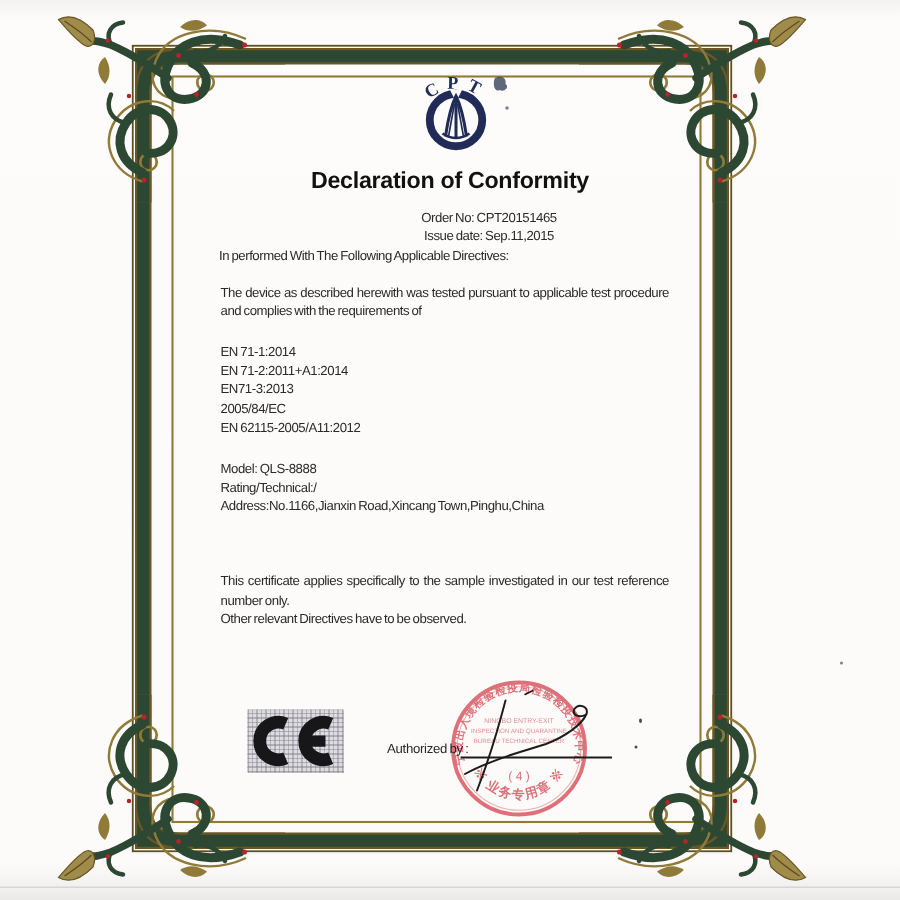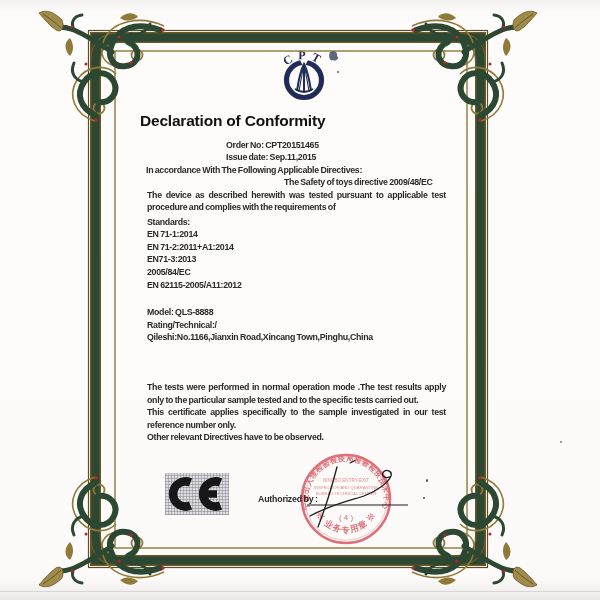--- a/index.html
+++ b/index.html
@@ -4,23 +4,23 @@
 <style>
   html,body{margin:0;padding:0;background:#e9e8e6;}
   #page{
     position:relative;width:600px;height:600px;overflow:hidden;
     background:linear-gradient(180deg,#f3f2f1 0,#fdfcfb 2.2%,#fcfbfa 96%,#f0efed 99%,#e9e8e6 100%);
     font-family:"Liberation Sans",sans-serif;color:#262626;
   }
   .abs{position:absolute;}
   svg{display:block;}
   
-  .body-txt{font-size:8.8px;line-height:12.5px;letter-spacing:-0.3px;word-spacing:-0.6px;color:#2a2a2a;font-weight:bold;}
+  .body-txt{font-size:8.8px;line-height:12.5px;letter-spacing:-0.3px;word-spacing:-0.6px;color:#2a2a2a;}
   .title{font-size:15.5px;font-weight:bold;letter-spacing:-0.2px;color:#111;}
-  .center{}
+  .center{text-align:center;}
   .just{text-align:justify;}
   .list-line{white-space:nowrap;}
   
   .ce-box{
     left:165px;top:473px;width:64px;height:42px;
     background:
       repeating-linear-gradient(0deg,rgba(120,120,128,.45) 0 1px,rgba(0,0,0,0) 1px 3px),
       repeating-linear-gradient(90deg,rgba(120,120,128,.40) 0 1px,rgba(0,0,0,0) 1px 3px),
       #dddce0;
     box-shadow:0 0 1px rgba(80,80,90,.6) inset;
@@ -97,42 +97,39 @@
 
     <path d="M330,52 C334,50 338,52 337,56 C340,58 336,62 333,60 C330,62 328,56 330,52 Z" fill="#2a3550" opacity="0.75"></path>
     <circle cx="338" cy="72" r="1.2" fill="#2a3550" opacity="0.6"></circle>
   </svg>
 
   <div class="abs title center" style="left:140px;top:112px;width:320px">Declaration of Conformity</div>
 
   <div class="abs body-txt center" style="left:226px;top:138.5px;width:200px">Order No: CPT20151465</div>
   <div class="abs body-txt center" style="left:226px;top:151px;width:200px">Issue date: Sep.11,2015</div>
 
-  <div class="abs body-txt" style="left:146px;top:163.5px;width:310px">In accordance With The Following Applicable Directives:</div>
-  <div class="abs body-txt" style="left:284px;top:176px;width:180px">The Safety of toys directive 2009/48/EC</div>
+  <div class="abs body-txt" style="left:146px;top:163.5px;width:310px">In performed With The Following Applicable Directives:</div>
 
   <div class="abs body-txt just" style="left:147px;top:188.5px;width:299px">The device as described herewith was tested pursuant to applicable test procedure and complies with the requirements of</div>
 
-  <div class="abs body-txt" style="left:147px;top:215.5px;width:200px">Standards:</div>
   <div class="abs body-txt" style="left:147px;top:228px;width:240px;line-height:12.7px">
     <div class="list-line">EN 71-1:2014</div>
     <div class="list-line">EN 71-2:2011+A1:2014</div>
     <div class="list-line">EN71-3:2013</div>
     <div class="list-line">2005/84/EC</div>
     <div class="list-line">EN 62115-2005/A11:2012</div>
   </div>
 
   <div class="abs body-txt" style="left:147px;top:306px;width:310px;line-height:12.6px">
     <div class="list-line">Model: QLS-8888</div>
     <div class="list-line">Rating/Technical:/</div>
-    <div class="list-line">Qileshi:No.1166,Jianxin Road,Xincang Town,Pinghu,China</div>
+    <div class="list-line">Address:No.1166,Jianxin Road,Xincang Town,Pinghu,China</div>
   </div>
 
   <div class="abs body-txt" style="left:147px;top:381px;width:299px">
-    <div class="just">The tests were performed in normal operation mode .The test results apply only to the particular sample tested and to the specific tests carried out.</div>
     <div class="just">This certificate applies specifically to the sample investigated in our test reference number only.</div>
     <div class="just">Other relevant Directives have to be observed.</div>
   </div>
 
   <div class="abs ce-box" role="img">
     <svg width="64" height="42" viewBox="0 0 64 42">
       <g fill="none" stroke="#17171a" stroke-width="8.5">
         <path d="M25.5,9.5 A12.5,12.5 0 1 0 25.5,32.5"></path>
         <path d="M55.5,9.5 A12.5,12.5 0 1 0 55.5,32.5"></path>
         <path d="M40,21 L52,21" stroke-width="7.5"></path>

